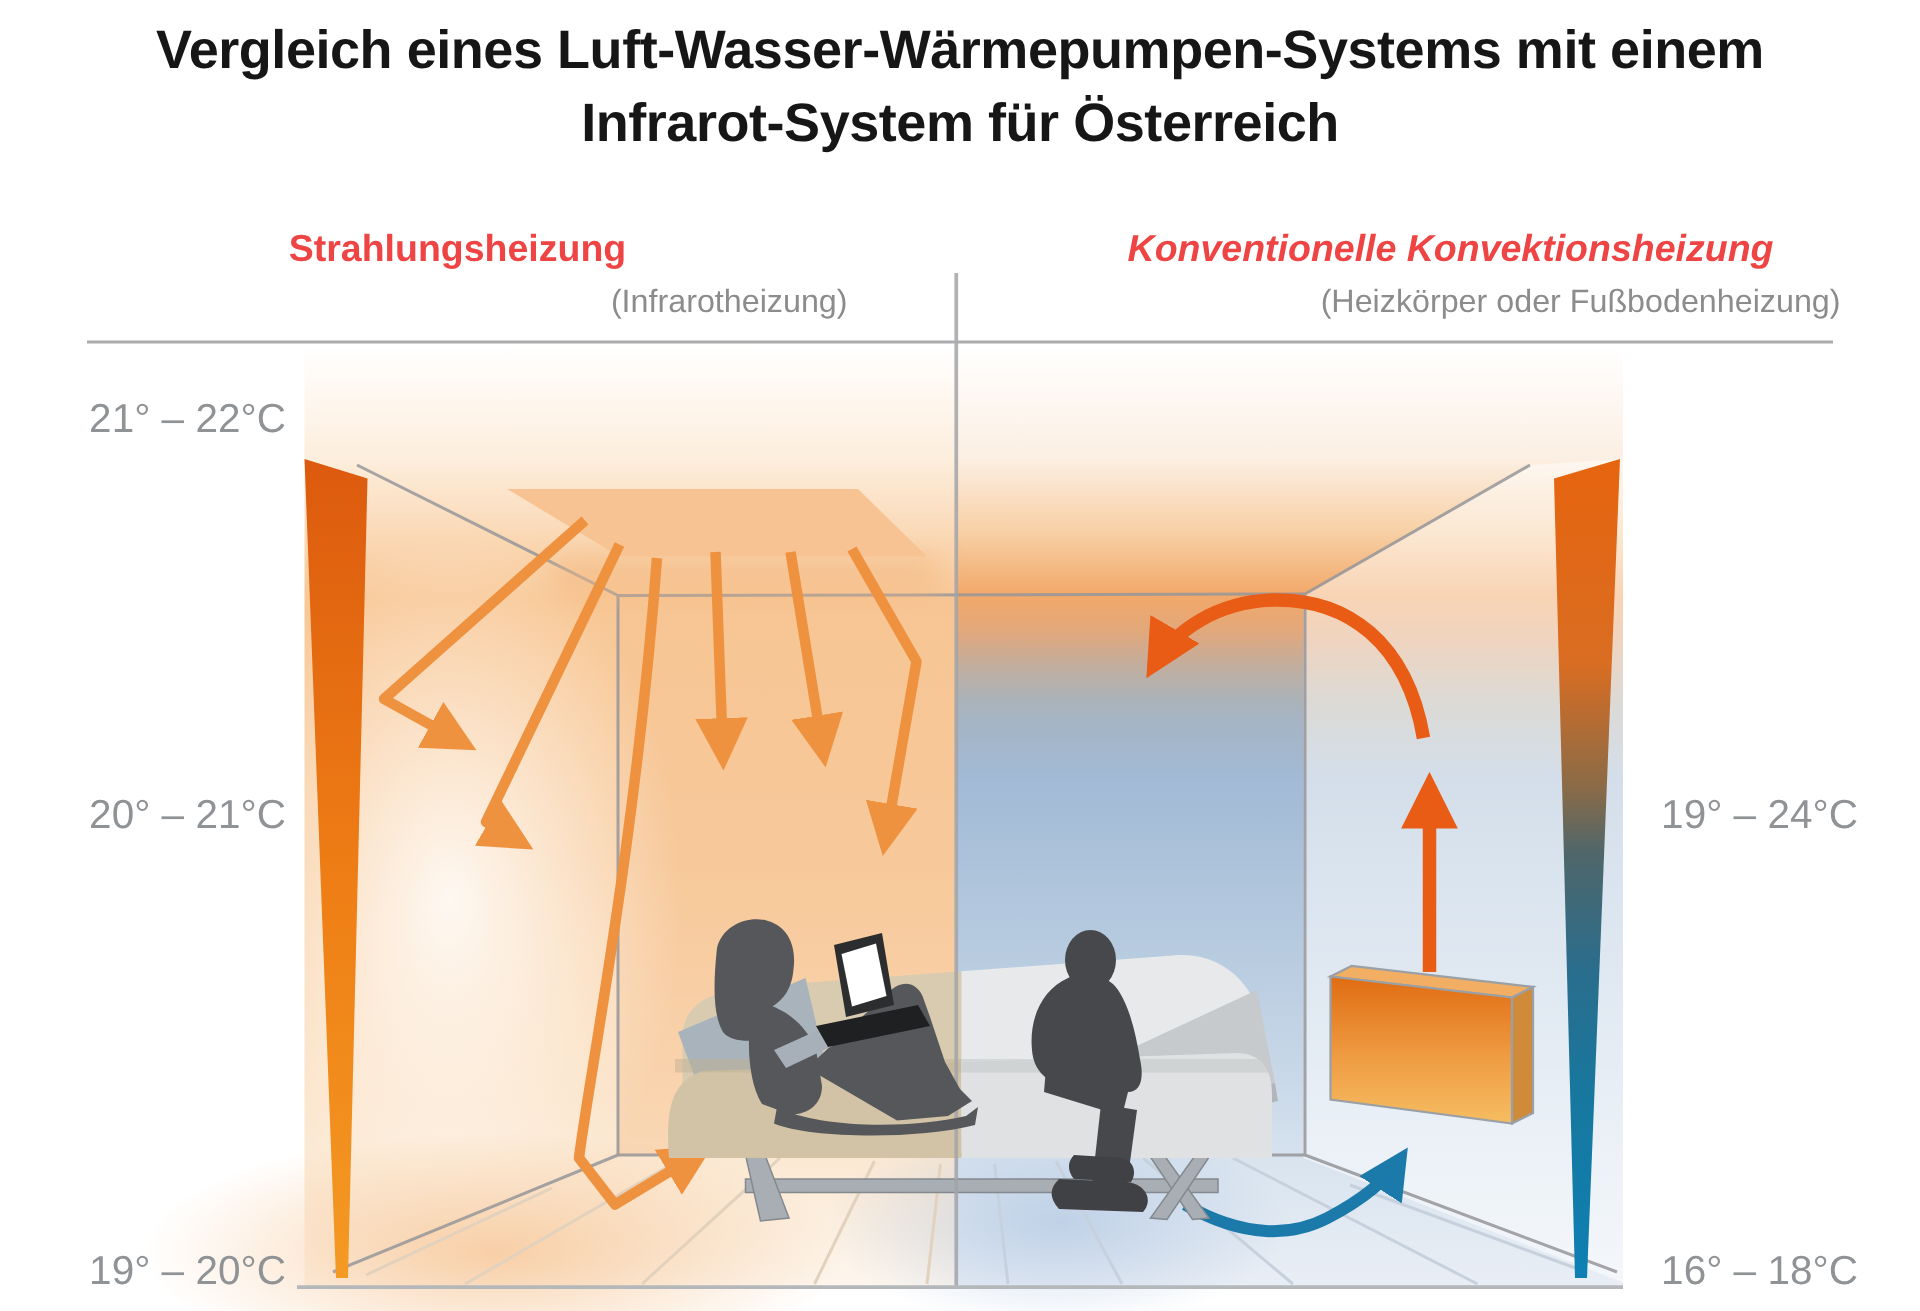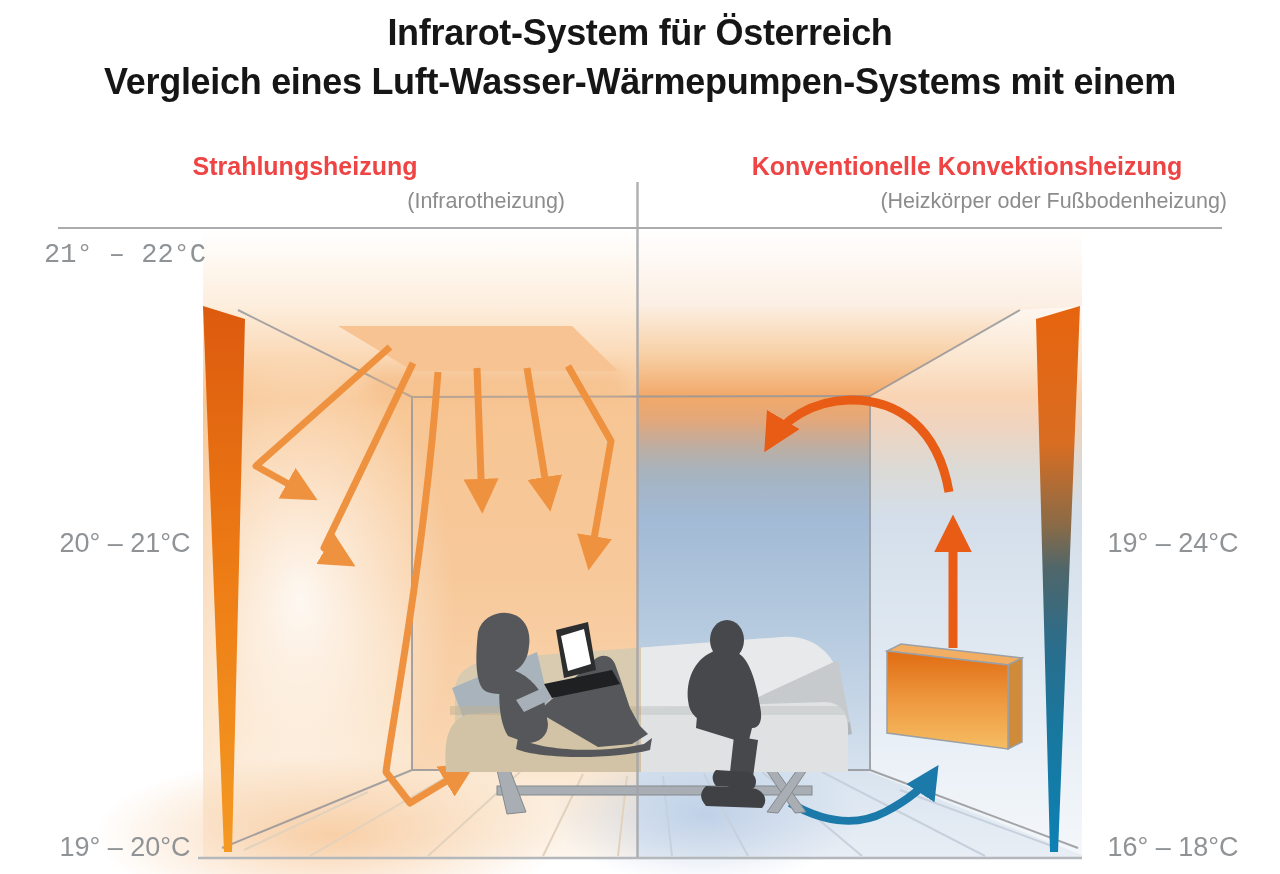--- a/index.html
+++ b/index.html
@@ -4,30 +4,30 @@
 <style>
   html,body{margin:0;padding:0;background:#ffffff;}
   .stage{position:relative;width:1280px;height:874px;background:#ffffff;overflow:hidden;
          font-family:"Liberation Sans",sans-serif;}
   .stage svg{position:absolute;left:0;top:0;}
   .title{position:absolute;top:8px;left:0;width:1280px;text-align:center;
          font-size:36px;line-height:49px;font-weight:700;color:#161616;letter-spacing:-0.3px;}
   .colhead{position:absolute;top:152px;width:520px;text-align:center;
            font-size:25px;font-weight:700;color:#ef4444;}
   .colhead.left{left:45px;}
-  .colhead.right{left:707px;}
+  .colhead.right{left:707px;font-style:italic;}
   .colsub{position:absolute;top:189px;width:520px;text-align:right;
           font-size:21.5px;font-weight:400;color:#8c8c8c;}
   .colsub.left{left:45px;}
   .colsub.right{left:707px;}
   .temp{position:absolute;width:190px;text-align:center;
         font-size:27px;color:#909396;white-space:nowrap;}
   .temp.l{left:30px;}
   .temp.r{left:1078px;}
-  .temp.row1{top:240px;font-family:Liberation Mono, monospace;}
+  .temp.row1{top:264px;}
   .temp.row2{top:528px;}
   .temp.row3{top:832px;}
 </style>
 </head>
 <body>
 
 <div class="stage">
 
 <svg width="1280" height="874" viewBox="0 0 1280 874">
   <defs>
@@ -218,22 +218,22 @@
     <path d="M716,770 L748,772 C756,774 758,782 754,788 L716,786 C711,780 712,774 716,770 Z" fill="#3f4144"></path>
   </g>
 
   <polygon points="203,306 245,319 232,852 224,852" fill="url(#gWedgeL)"></polygon>
   <polygon points="1036,319 1080,306 1058,852 1050,852" fill="url(#gWedgeR)"></polygon>
 
   <line x1="58" y1="228" x2="1222" y2="228" stroke="#acacae" stroke-width="2"></line>
 </svg>
 
   <h1 class="title" style="margin:0;">
+    <span style="display:block">Vergleich eines Luft-Wasser-Wärmepumpen-Systems mit einem</span>
     <span style="display:block">Infrarot-System für Österreich</span>
-    <span style="display:block">Vergleich eines Luft-Wasser-Wärmepumpen-Systems mit einem</span>
   </h1>
 
   <div class="colhead left">Strahlungsheizung</div>
   <div class="colsub left">(Infrarotheizung)</div>
   <div class="colhead right">Konventionelle Konvektionsheizung</div>
   <div class="colsub right">(Heizkörper oder Fußbodenheizung)</div>
 
   <div class="temp l row1">21° – 22°C</div>
   <div class="temp l row2">20° – 21°C</div>
   <div class="temp l row3">19° – 20°C</div>

